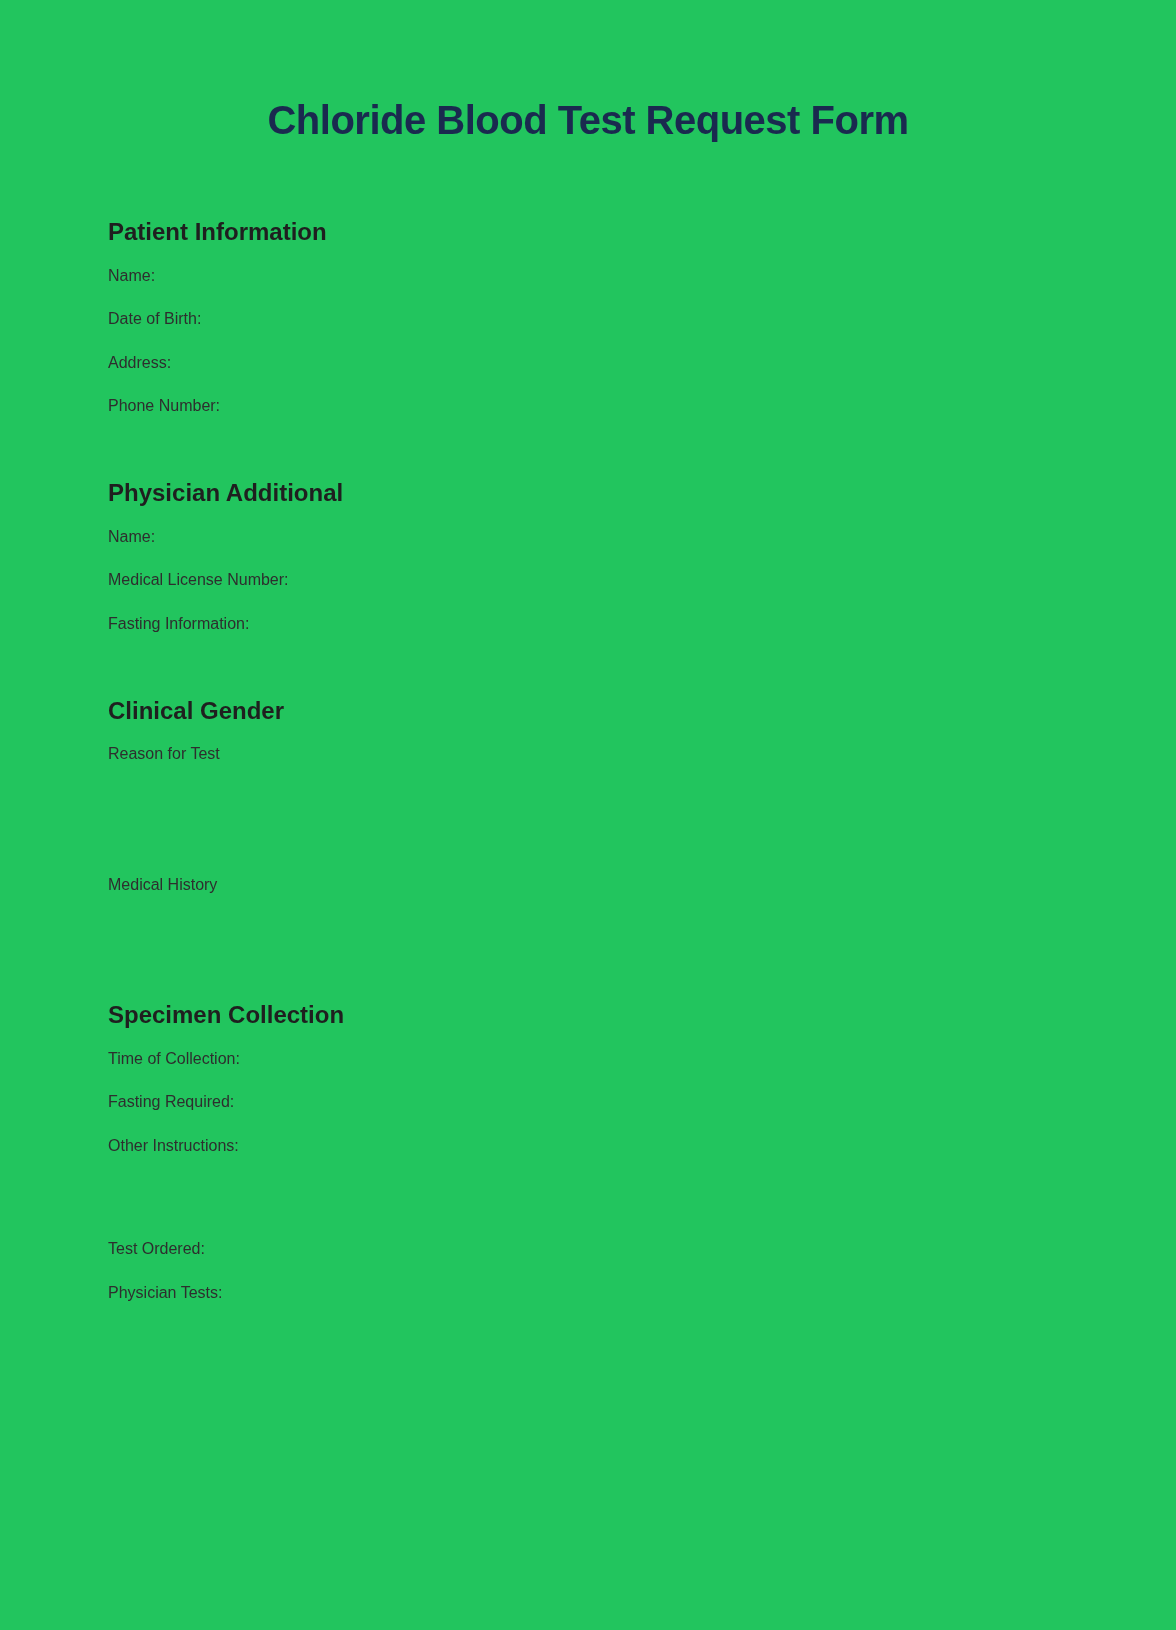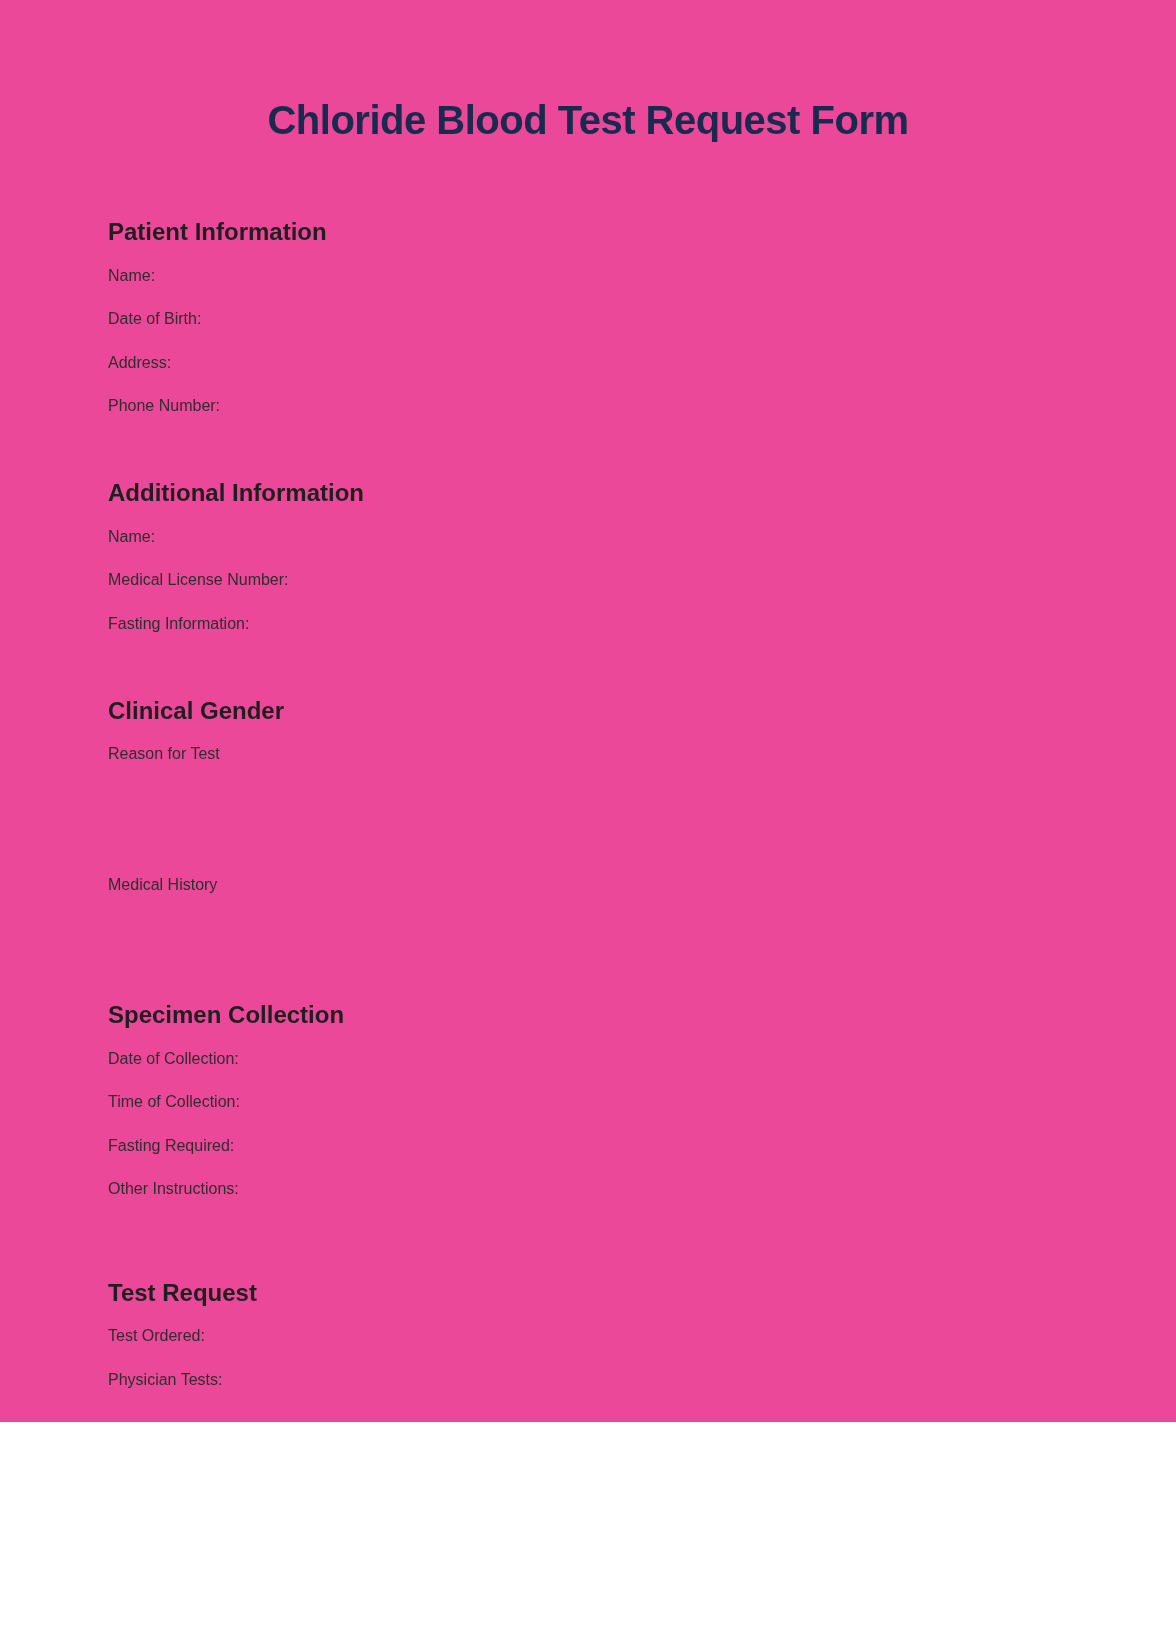--- a/index.html
+++ b/index.html
@@ -3,22 +3,22 @@
 <meta charset="utf-8">
 <style>
   html, body {
     margin: 0;
     padding: 0;
     background: #ffffff;
   }
   .page {
     position: relative;
     width: 1176px;
-    height: 1422px;
-    background: #ec4899;
+    height: 1630px;
+    background: #22c55e;
     overflow: hidden;
     font-family: "Liberation Sans", sans-serif;
   }
   .doc-title {
     margin: 0;
     padding-top: 96px;
     text-align: center;
     font-size: 40px;
     line-height: 48px;
     font-weight: 700;
@@ -59,46 +59,44 @@
       <div class="line heading">Patient Information</div>
       <div class="line">Name:</div>
       <div class="line">Date of Birth:</div>
       <div class="line">Address:</div>
       <div class="line">Phone Number:</div>
     </div>
 
     <div class="gap-section"></div>
 
     <div class="section">
-      <div class="line heading">Additional Information</div>
+      <div class="line heading">Physician Additional</div>
       <div class="line">Name:</div>
       <div class="line">Medical License Number:</div>
       <div class="line">Fasting Information:</div>
     </div>
 
     <div class="gap-section"></div>
 
     <div class="section">
       <div class="line heading">Clinical Gender</div>
       <div class="line">Reason for Test</div>
       <div class="gap-write-in"></div>
       <div class="line">Medical History</div>
       <div class="gap-write-in"></div>
     </div>
 
     <div class="section">
       <div class="line heading">Specimen Collection</div>
-      <div class="line">Date of Collection:</div>
       <div class="line">Time of Collection:</div>
       <div class="line">Fasting Required:</div>
       <div class="line">Other Instructions:</div>
     </div>
 
     <div class="gap-before-test"></div>
 
     <div class="section">
-      <div class="line heading">Test Request</div>
       <div class="line">Test Ordered:</div>
       <div class="line">Physician Tests:</div>
     </div>
 
   </div>
 </div>
 
 </body></html>

